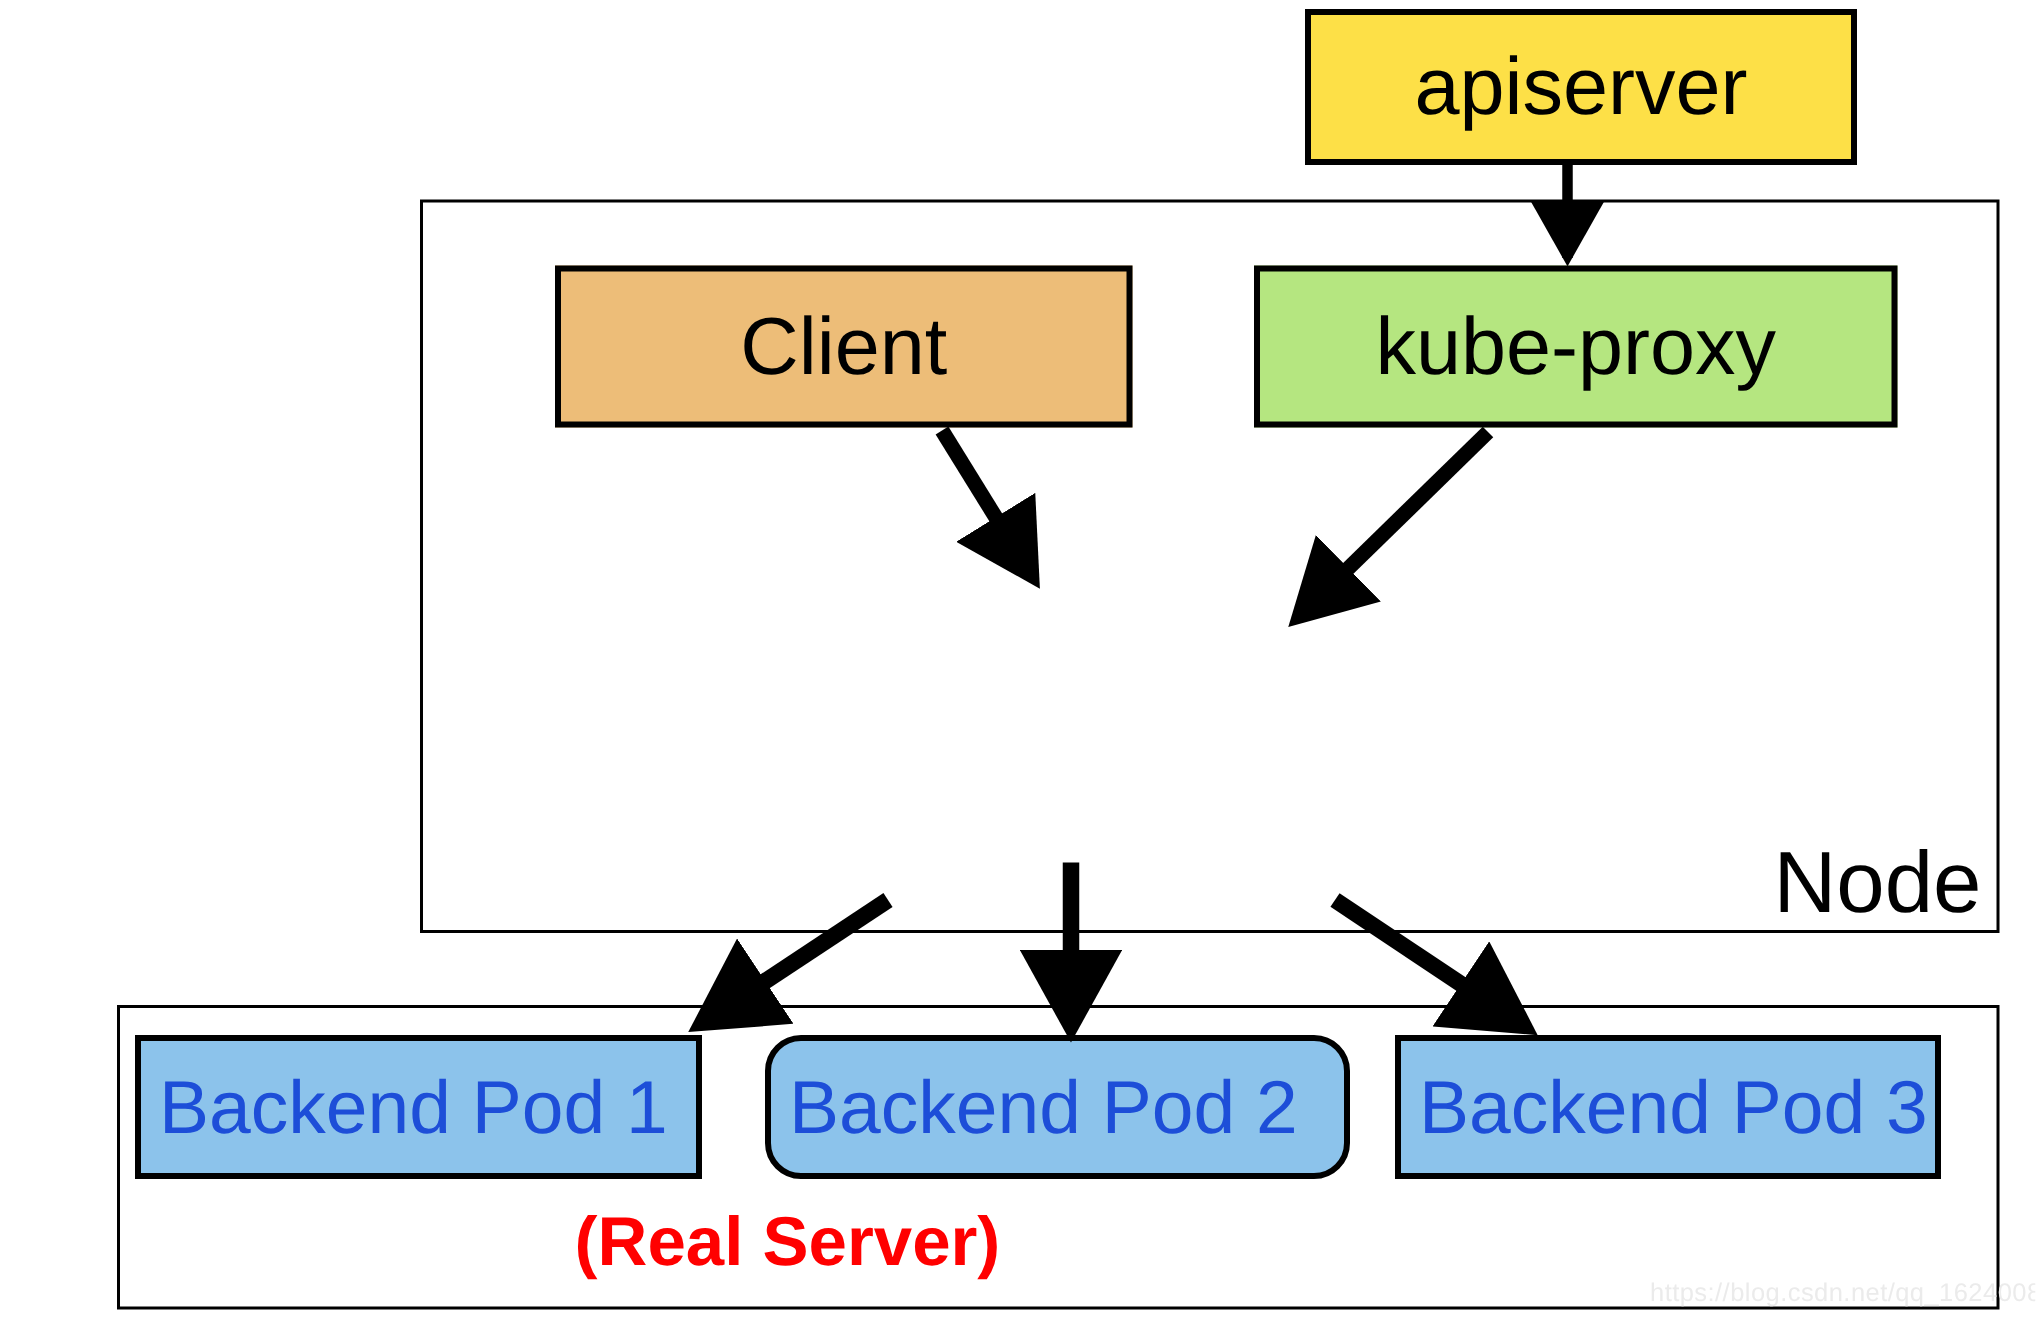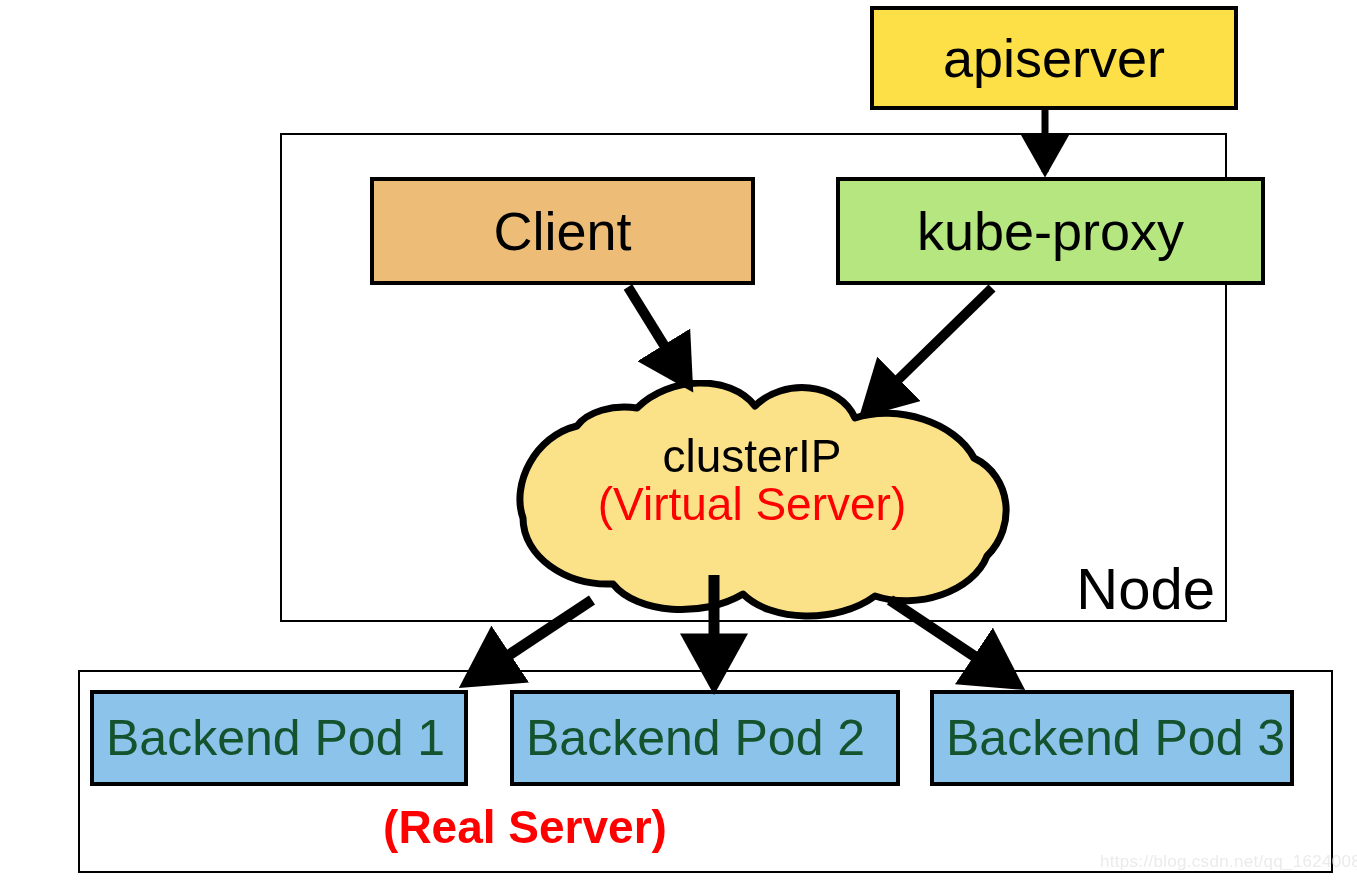--- a/index.html
+++ b/index.html
@@ -14,21 +14,21 @@
     position: relative;
     width: 1357px;
     height: 889px;
     background: #ffffff;
     overflow: hidden;
   }
   .node-container {
     position: absolute;
     left: 280px;
     top: 133px;
-    width: 947px;
+    width: 1053px;
     height: 489px;
     border: 2px solid #000000;
     box-sizing: border-box;
     background: transparent;
   }
   .pods-container {
     position: absolute;
     left: 78px;
     top: 670px;
     width: 1255px;
@@ -81,34 +81,34 @@
     font-size: 54px;
   }
   .pod {
     position: absolute;
     top: 690px;
     height: 96px;
     background: #8CC3EB;
     border: 4px solid #000000;
     box-sizing: border-box;
     font-size: 50px;
-    color: #14532d;
+    color: #1d4ed8;
     white-space: nowrap;
     overflow: visible;
     display: block;
   }
   .pod-text {
     position: absolute;
     left: 12px;
     top: 50%;
     transform: translateY(-50%);
     white-space: nowrap;
   }
   .pod-1 { left: 90px;  width: 378px; }
-  .pod-2 { left: 510px; width: 390px; }
+  .pod-2 { left: 510px; width: 390px; border-radius: 24px; }
   .pod-3 { left: 930px; width: 364px; }
 
   .cloud-wrap {
     position: absolute;
     left: 487px;
     top: 380px;
     width: 530px;
     height: 250px;
   }
   .cloud-text {
@@ -175,39 +175,20 @@
   </div>
 
   <div class="box box-kubeproxy">
     <span>kube-proxy</span>
   </div>
 
   <div class="box box-client">
     <span>Client</span>
   </div>
 
-  <div class="cloud-wrap">
-    <svg viewBox="0 0 530 250" width="530" height="250">
-      <path d="M 150 28
-               C 182 -4, 243 -6, 268 26
-               C 296 -2, 352 2, 368 38
-               C 410 24, 468 42, 487 78
-               C 524 96, 530 146, 500 176
-               C 486 212, 430 230, 388 216
-               C 350 244, 284 242, 256 214
-               C 216 238, 150 234, 126 204
-               C 78 206, 36 176, 36 138
-               C 24 104, 48 56, 90 46
-               C 100 32, 126 24, 150 28 Z" fill="#FBE188" stroke="#000000" stroke-width="7" stroke-linejoin="round"></path>
-    </svg>
-    <div class="cloud-text">
-      <span class="cloud-line1">clusterIP</span>
-      <span class="cloud-line2">(Virtual Server)</span>
-    </div>
-  </div>
 
   <div class="pod pod-1">
     <span class="pod-text">Backend Pod 1</span>
   </div>
   <div class="pod pod-2">
     <span class="pod-text">Backend Pod 2</span>
   </div>
   <div class="pod pod-3">
     <span class="pod-text">Backend Pod 3</span>
   </div>

